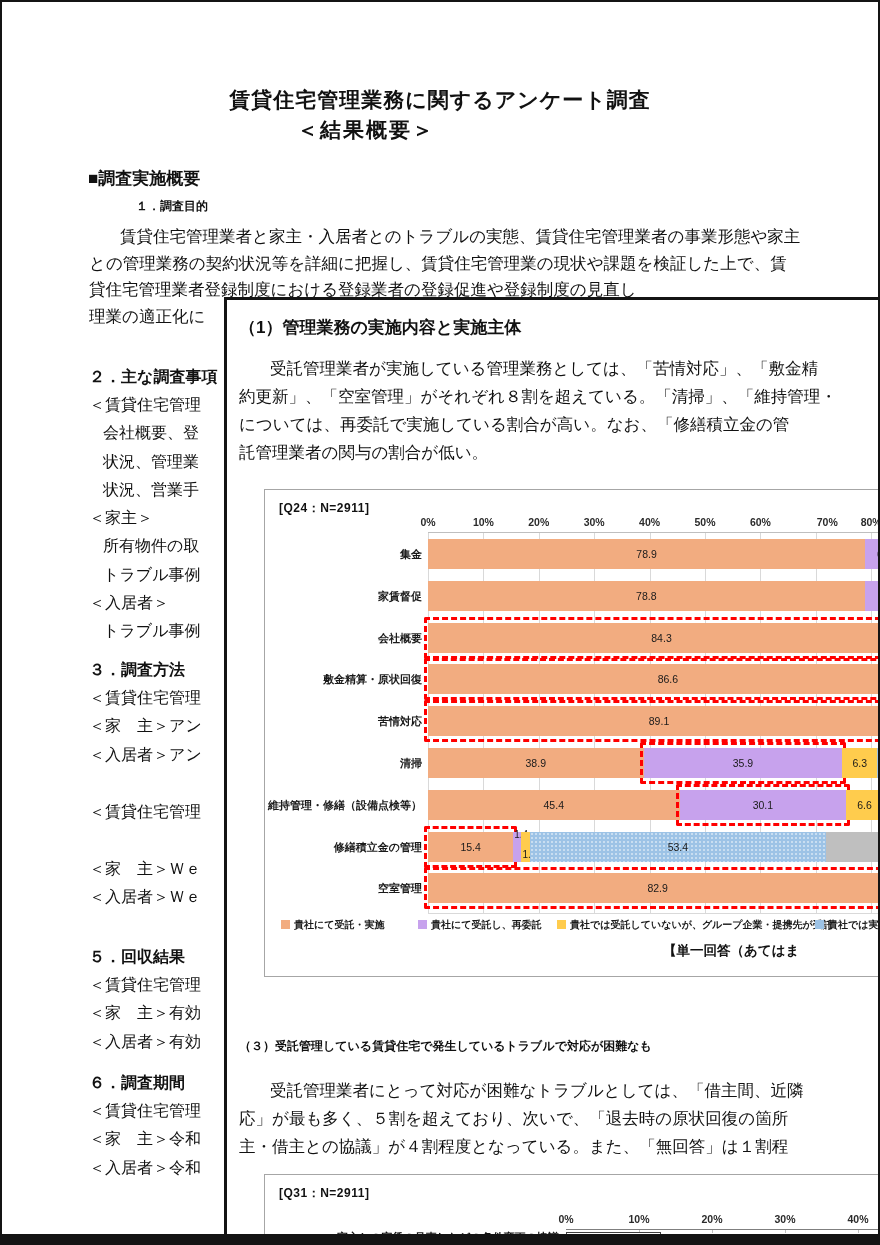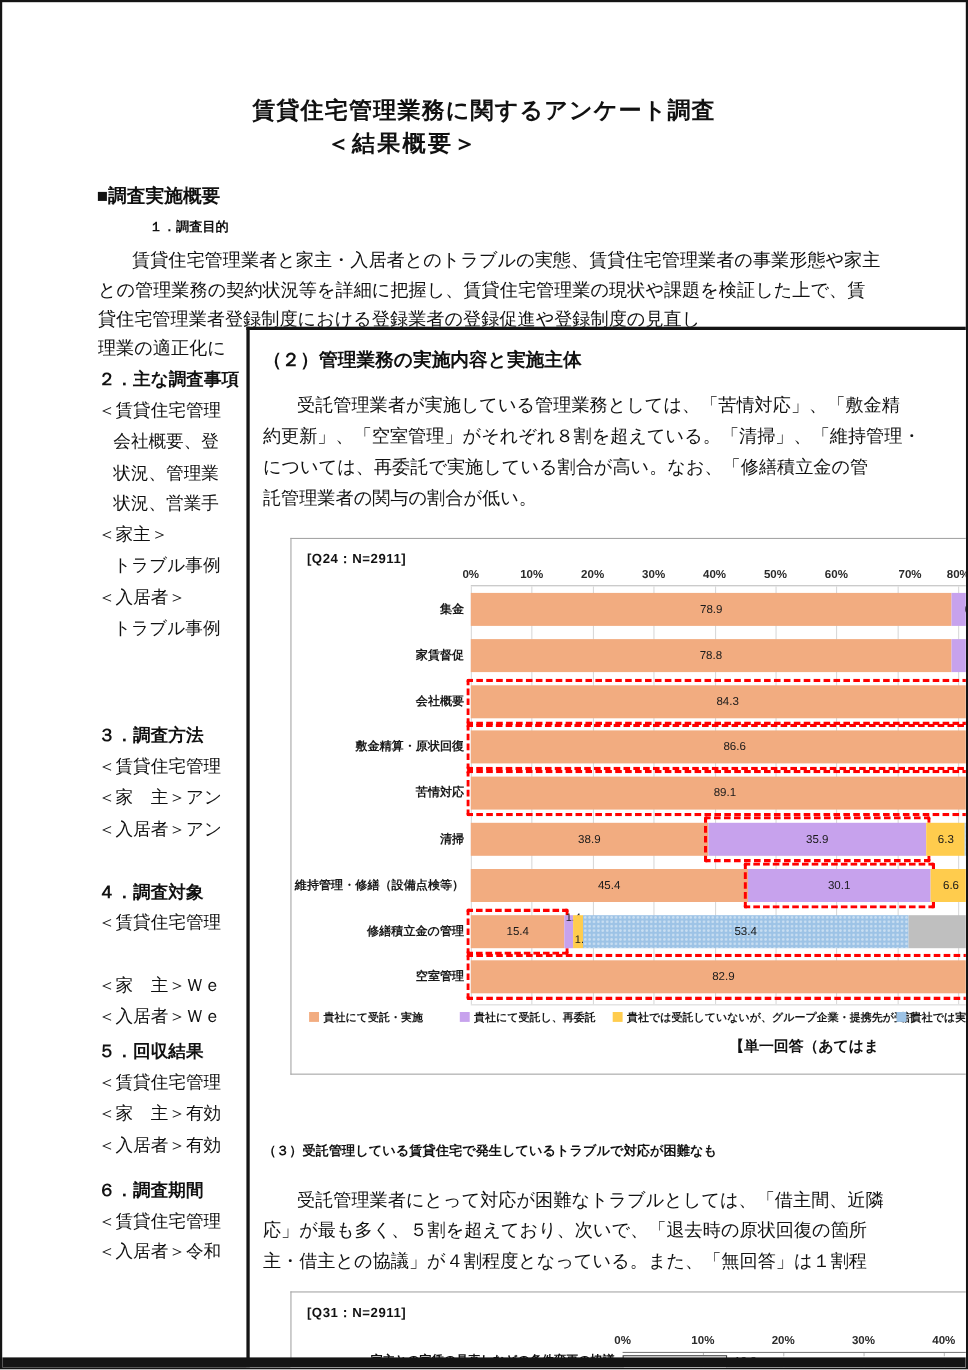--- a/index.html
+++ b/index.html
@@ -73,59 +73,60 @@
   <div class="abs doc-subtitle">＜結果概要＞</div>
   <div class="abs ov-heading">■調査実施概要</div>
   <div class="abs s1-heading">１．調査目的</div>
   <div class="abs para" id="p1">
       <div class="pline indent">賃貸住宅管理業者と家主・入居者とのトラブルの実態、賃貸住宅管理業者の事業形態や家主</div>
       <div class="pline">との管理業務の契約状況等を詳細に把握し、賃貸住宅管理業の現状や課題を検証した上で、賃</div>
       <div class="pline">貸住宅管理業者登録制度における登録業者の登録促進や登録制度の見直し</div>
       <div class="pline">理業の適正化に</div>
     </div>
   <div id="leftcol">
-      <div class="abs leftcol-sec" style="top: 330px;">
+      <div class="abs leftcol-sec" style="top: 361px;">
         <div class="sec-heading">２．主な調査事項</div>
         <div class="lline">＜賃貸住宅管理</div>
         <div class="lline ind">会社概要、登</div>
         <div class="lline ind">状況、管理業</div>
         <div class="lline ind">状況、営業手</div>
         <div class="lline">＜家主＞</div>
+        <div class="lline ind">所有物件の取</div>
         <div class="lline ind">トラブル事例</div>
         <div class="lline">＜入居者＞</div>
         <div class="lline ind">トラブル事例</div>
       </div>
       <div class="abs leftcol-sec" style="top: 654px;">
         <div class="sec-heading">３．調査方法</div>
         <div class="lline">＜賃貸住宅管理</div>
         <div class="lline">＜家　主＞アン</div>
         <div class="lline">＜入居者＞アン</div>
       </div>
       <div class="abs leftcol-sec" style="top: 796px;">
-        <div class="sec-heading">４．調査対象</div>
         <div class="lline">＜賃貸住宅管理</div>
         <div class="lline"></div>
         <div class="lline">＜家　主＞Ｗｅ</div>
         <div class="lline">＜入居者＞Ｗｅ</div>
       </div>
       <div class="abs leftcol-sec" style="top: 941px;">
         <div class="sec-heading">５．回収結果</div>
         <div class="lline">＜賃貸住宅管理</div>
         <div class="lline">＜家　主＞有効</div>
         <div class="lline">＜入居者＞有効</div>
       </div>
       <div class="abs leftcol-sec" style="top: 1067px;">
         <div class="sec-heading">６．調査期間</div>
         <div class="lline">＜賃貸住宅管理</div>
+        <div class="lline">＜家　主＞令和</div>
         <div class="lline">＜入居者＞令和</div>
       </div>
     </div>
 
   <div class="abs page2">
-    <div class="abs h2">（２）管理業務の実施内容と実施主体</div>
+    <div class="abs h2">（1）管理業務の実施内容と実施主体</div>
     <div class="abs para" id="p2">
         <div class="pline indent">受託管理業者が実施している管理業務としては、「苦情対応」、「敷金精</div>
         <div class="pline">約更新」、「空室管理」がそれぞれ８割を超えている。「清掃」、「維持管理・</div>
         <div class="pline">については、再委託で実施している割合が高い。なお、「修繕積立金の管</div>
         <div class="pline">託管理業者の関与の割合が低い。</div>
       </div>
 
     <div class="abs chartbox" id="chart1">
       <div class="abs qlabel">[Q24：N=2911]</div>
       <div id="axis1">

